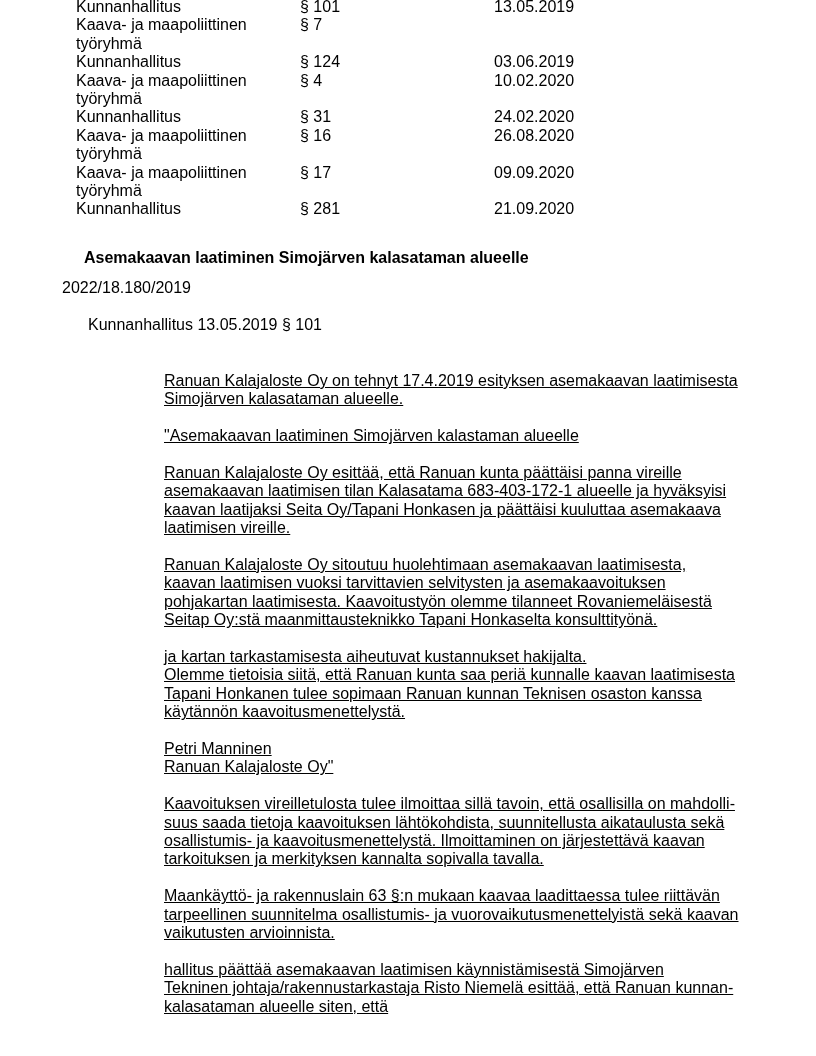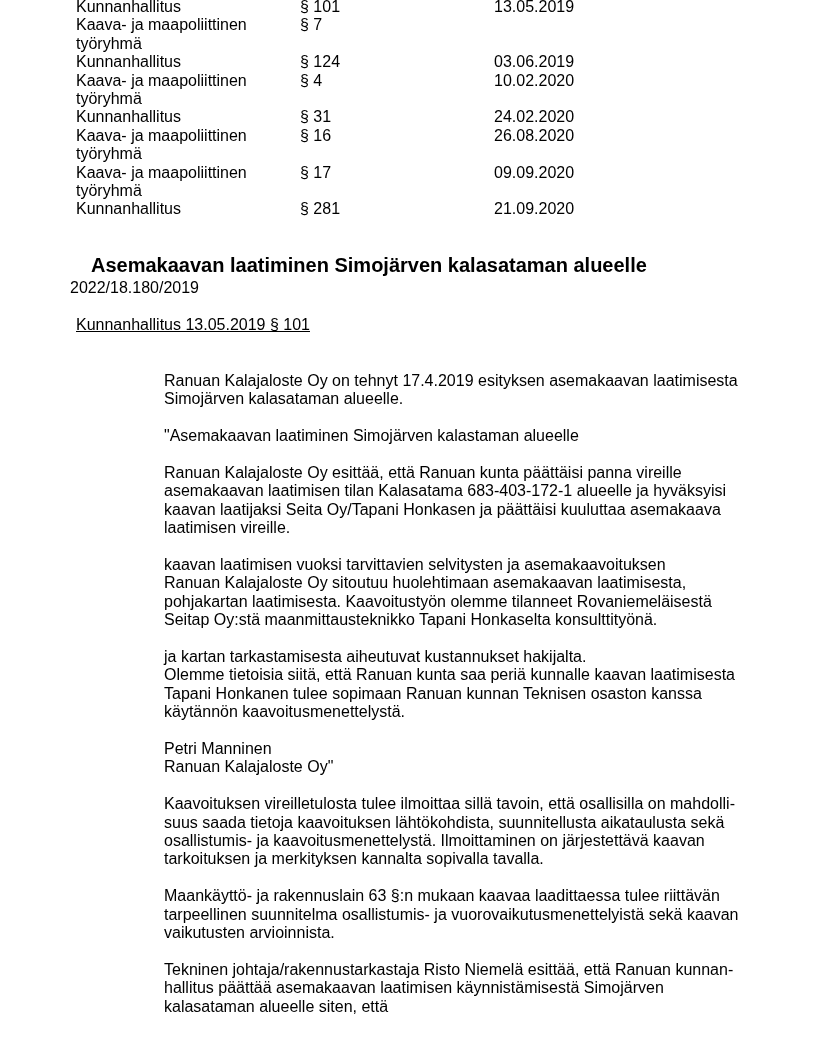--- a/index.html
+++ b/index.html
@@ -5,25 +5,25 @@
   html, body { margin: 0; padding: 0; background: #ffffff; }
   body {
     width: 816px; height: 1056px; overflow: hidden; position: relative;
     font-family: "Liberation Sans", sans-serif; color: #000; font-size: 16px;
   }
   .tbl { position: absolute; left: 76px; top: -2px; width: 560px; }
   .row { display: flex; line-height: 18.4px; }
   .c1 { width: 224px; }
   .c2 { width: 194px; }
   .c3 { width: 140px; }
-  .title { position: absolute; left: 76px; top: 239px; font-weight: bold; font-size: 20px; line-height: 22px; margin: 15px; }
-  .meta1 { position: absolute; left: 70px; top: 279px; line-height: 18px; }
-  .meta2 { position: absolute; left: 76px; top: 316px; line-height: 18px; text-decoration: underline; }
+  .title { position: absolute; left: 76px; top: 239px; font-weight: bold; font-size: 16px; line-height: 22px; margin: 8px; }
+  .meta1 { position: absolute; left: 62px; top: 279px; line-height: 18px; }
+  .meta2 { position: absolute; left: 88px; top: 316px; line-height: 18px; }
   .body { position: absolute; left: 164px; top: 372px; width: 600px; }
-  .body p { margin: 0 0 18.4px 0; line-height: 18.4px; }
+  .body p { margin: 0 0 18.4px 0; line-height: 18.4px; text-decoration: underline; }
   .body .line { display: block; }
 </style>
 </head>
 <body>
 
 <div class="tbl">
   <div class="row">
     <div class="c1">Kunnanhallitus</div>
     <div class="c2">§ 101</div>
     <div class="c3">13.05.2019</div>
@@ -76,22 +76,22 @@
     <p>
       <span class="line">"Asemakaavan laatiminen Simojärven kalastaman alueelle</span>
     </p>
     <p>
       <span class="line">Ranuan Kalajaloste Oy esittää, että Ranuan kunta päättäisi panna vireille</span>
       <span class="line">asemakaavan laatimisen tilan Kalasatama 683-403-172-1 alueelle ja hyväksyisi</span>
       <span class="line">kaavan laatijaksi Seita Oy/Tapani Honkasen ja päättäisi kuuluttaa asemakaava</span>
       <span class="line">laatimisen vireille.</span>
     </p>
     <p>
+      <span class="line">Ranuan Kalajaloste Oy sitoutuu huolehtimaan asemakaavan laatimisesta,</span>
       <span class="line">kaavan laatimisen vuoksi tarvittavien selvitysten ja asemakaavoituksen</span>
-      <span class="line">Ranuan Kalajaloste Oy sitoutuu huolehtimaan asemakaavan laatimisesta,</span>
       <span class="line">pohjakartan laatimisesta. Kaavoitustyön olemme tilanneet Rovaniemeläisestä</span>
       <span class="line">Seitap Oy:stä maanmittausteknikko Tapani Honkaselta konsulttityönä.</span>
     </p>
     <p>
       <span class="line">ja kartan tarkastamisesta aiheutuvat kustannukset hakijalta.</span>
       <span class="line">Olemme tietoisia siitä, että Ranuan kunta saa periä kunnalle kaavan laatimisesta</span>
       <span class="line">Tapani Honkanen tulee sopimaan Ranuan kunnan Teknisen osaston kanssa</span>
       <span class="line">käytännön kaavoitusmenettelystä.</span>
     </p>
     <p>
@@ -103,17 +103,17 @@
       <span class="line">suus saada tietoja kaavoituksen lähtökohdista, suunnitellusta aikataulusta sekä</span>
       <span class="line">osallistumis- ja kaavoitusmenettelystä. Ilmoittaminen on järjestettävä kaavan</span>
       <span class="line">tarkoituksen ja merkityksen kannalta sopivalla tavalla.</span>
     </p>
     <p>
       <span class="line">Maankäyttö- ja rakennuslain 63 §:n mukaan kaavaa laadittaessa tulee riittävän</span>
       <span class="line">tarpeellinen suunnitelma osallistumis- ja vuorovaikutusmenettelyistä sekä kaavan</span>
       <span class="line">vaikutusten arvioinnista.</span>
     </p>
     <p>
+      <span class="line">hallitus päättää asemakaavan laatimisen käynnistämisestä Simojärven</span>
       <span class="line">Tekninen johtaja/rakennustarkastaja Risto Niemelä esittää, että Ranuan kunnan-</span>
-      <span class="line">hallitus päättää asemakaavan laatimisen käynnistämisestä Simojärven</span>
       <span class="line">kalasataman alueelle siten, että</span>
     </p>
   </div>
 
 </body></html>

